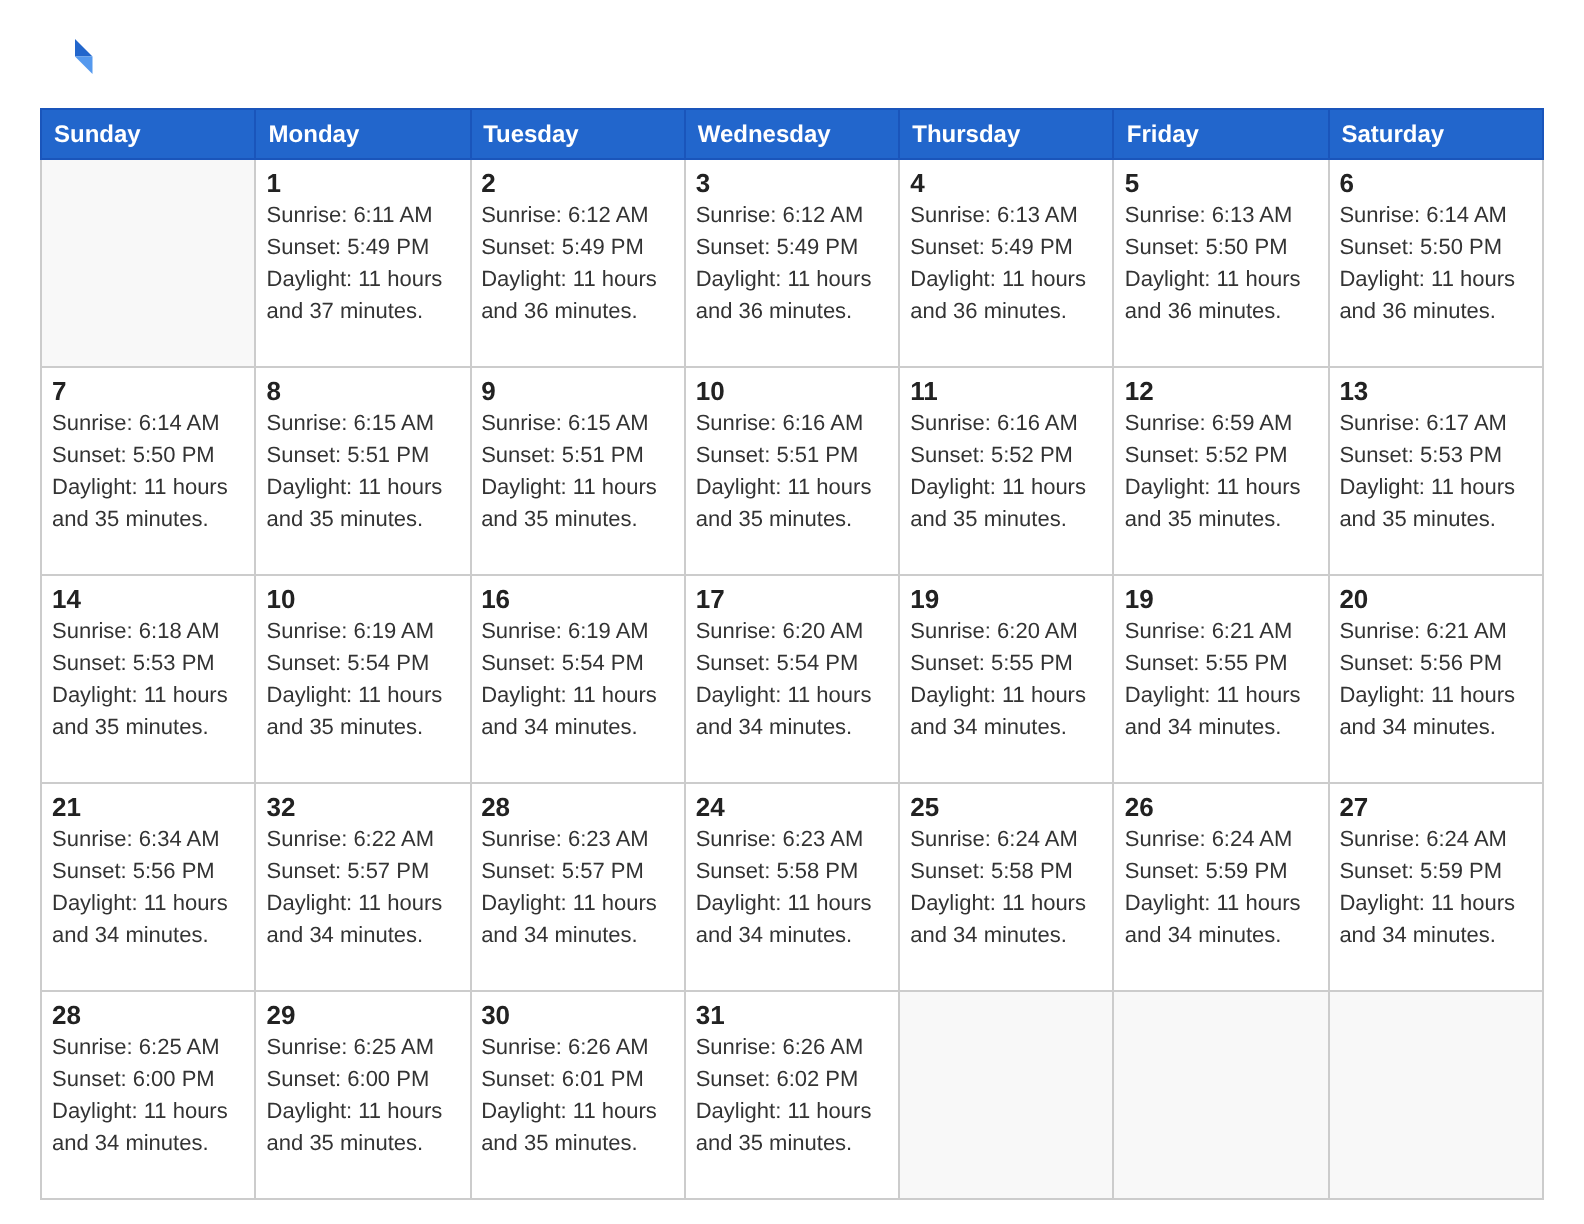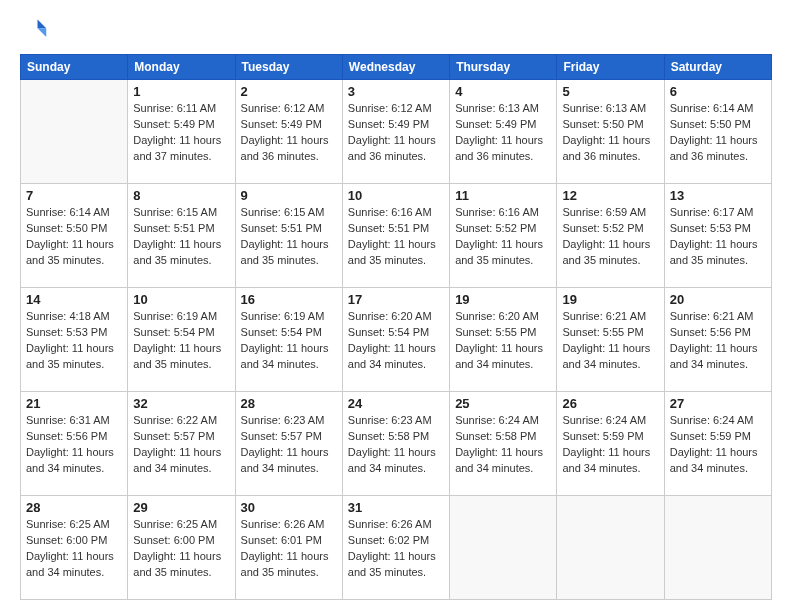--- a/index.html
+++ b/index.html
@@ -218,21 +218,21 @@
             <span class="day-num">13</span>
             <div class="day-info">Sunrise: 6:17 AM
 Sunset: 5:53 PM
 Daylight: 11 hours
 and 35 minutes.</div>
           </td>
         </tr>
         <tr>
           <td>
             <span class="day-num">14</span>
-            <div class="day-info">Sunrise: 4:18 AM
+            <div class="day-info">Sunrise: 6:18 AM
 Sunset: 5:53 PM
 Daylight: 11 hours
 and 35 minutes.</div>
           </td>
           <td>
             <span class="day-num">10</span>
             <div class="day-info">Sunrise: 6:19 AM
 Sunset: 5:54 PM
 Daylight: 11 hours
 and 35 minutes.</div>
@@ -269,21 +269,21 @@
             <span class="day-num">20</span>
             <div class="day-info">Sunrise: 6:21 AM
 Sunset: 5:56 PM
 Daylight: 11 hours
 and 34 minutes.</div>
           </td>
         </tr>
         <tr>
           <td>
             <span class="day-num">21</span>
-            <div class="day-info">Sunrise: 6:31 AM
+            <div class="day-info">Sunrise: 6:34 AM
 Sunset: 5:56 PM
 Daylight: 11 hours
 and 34 minutes.</div>
           </td>
           <td>
             <span class="day-num">32</span>
             <div class="day-info">Sunrise: 6:22 AM
 Sunset: 5:57 PM
 Daylight: 11 hours
 and 34 minutes.</div>

